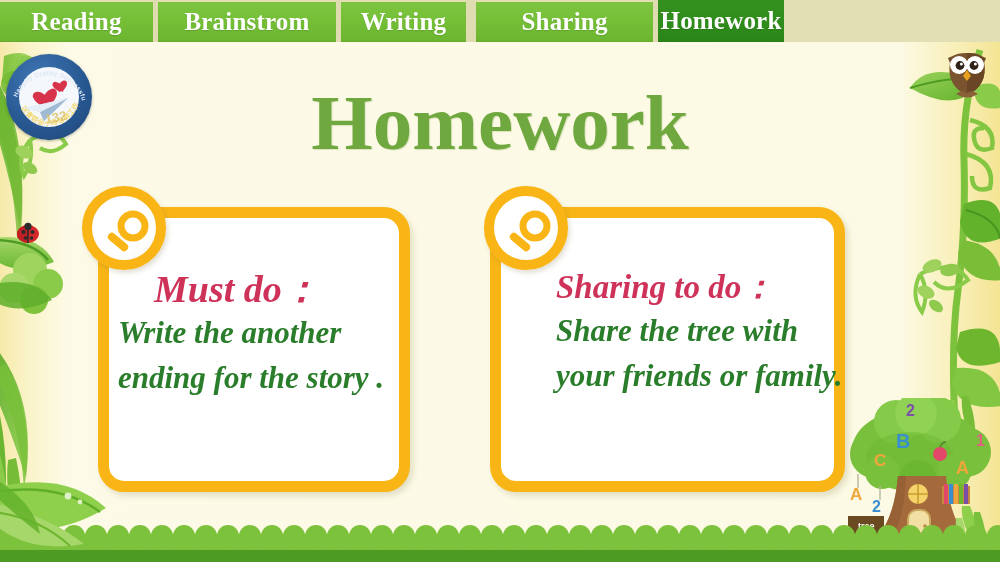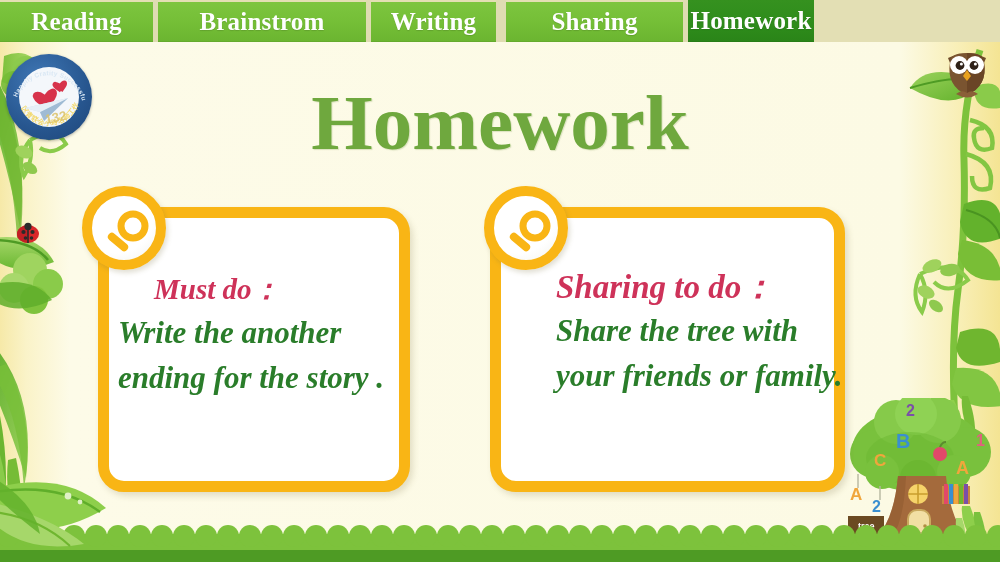--- a/index.html
+++ b/index.html
@@ -103,21 +103,21 @@
 
   .cardtext{
     position:absolute;z-index:26;
     font-family:"Liberation Serif", serif;
     font-weight:bold;font-style:italic;
   }
   .lead{color:#CE3259;display:block;}
   .body{color:#2A7D2A;display:block;}
 
   #text-left{left:118px;top:268px;width:296px;font-size:31px;line-height:45px;}
-  #text-left .lead{font-size:29px;text-indent:36px;line-height:42px;}
+  #text-left .lead{font-size:38px;text-indent:36px;line-height:42px;}
   #text-right{left:556px;top:266px;width:300px;font-size:31px;line-height:45px;}
   #text-right .lead{font-size:33px;line-height:42px;}
 
   
   #grass{position:absolute;left:0;bottom:0;width:1000px;height:44px;z-index:18;}
 
   
   .decor{position:absolute;z-index:10;}
   #dec-left{left:-4px;top:48px;}
   #dec-right{right:-2px;top:44px;}
@@ -368,21 +368,21 @@
         <circle cx="976" cy="18" r="11"></circle>
       <circle cx="998" cy="18" r="11"></circle>
     </g>
   </svg>
 
   <div id="tabbar">
     <div class="tab" style="width:153px">
       <span>Reading</span>
     </div>
     <div class="tabgap"></div>
-    <div class="tab" style="width:208px">
+    <div class="tab" style="width:178px">
       <span>Brainstrom</span>
     </div>
     <div class="tabgap"></div>
     <div class="tab" style="width:125px">
       <span>Writing</span>
     </div>
     <div class="tabgap"></div>
     <div class="tabgap"></div>
     <div class="tab" style="width:177px">
       <span>Sharing</span>

